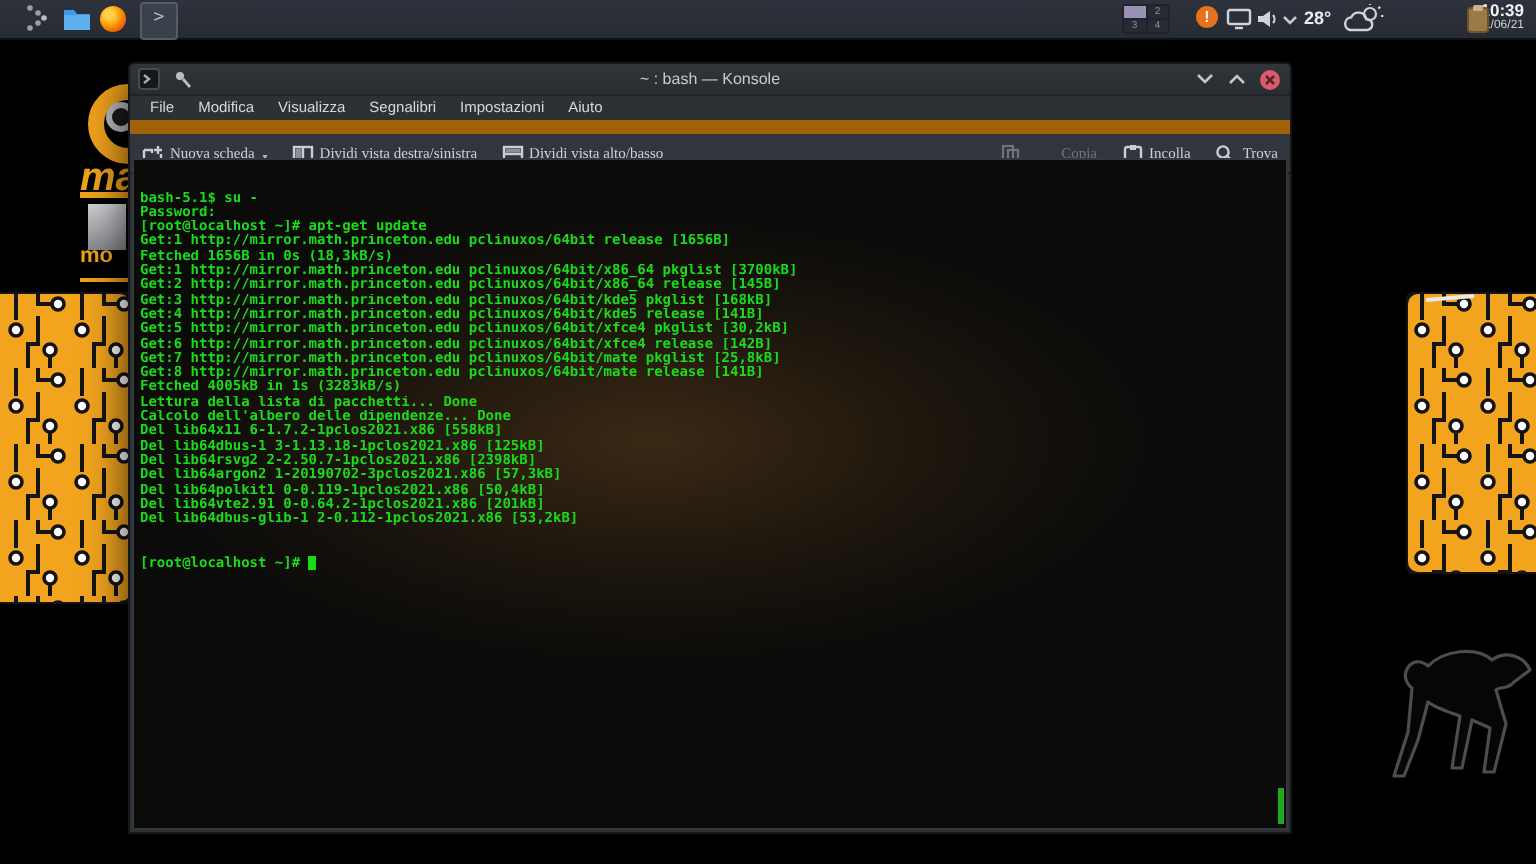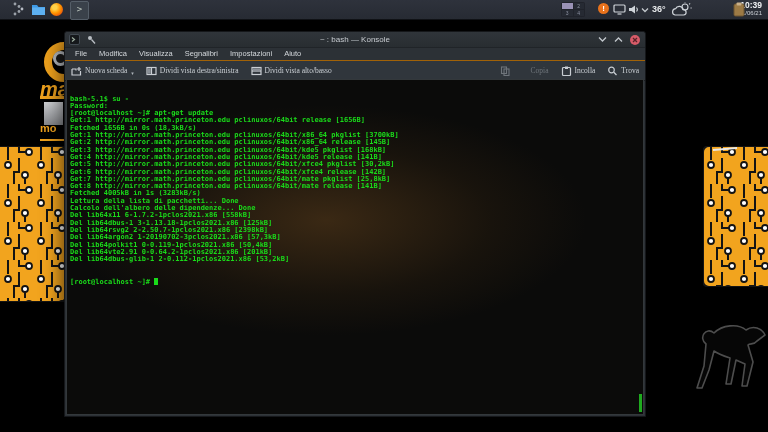--- a/index.html
+++ b/index.html
@@ -41,21 +41,21 @@
   
   .window{position:absolute;left:64px;top:31px;width:582px;height:386px;z-index:20;
           background:#2c3136;border:1px solid #15171a;border-radius:3px 3px 0 0;box-sizing:border-box;
           box-shadow:0 6px 22px rgba(0,0,0,.75);}
   .titlebar{position:relative;height:15px;background:linear-gradient(#30353a,#282d31);
             border-bottom:1px solid #202428;border-radius:3px 3px 0 0;}
   .title{position:absolute;left:0;right:0;top:0;text-align:center;color:#c7cbd0;font-size:8px;line-height:15px;}
   .tb-ico{position:absolute;top:2px;}
   .winctl{position:absolute;right:5px;top:0;height:15px;display:flex;align-items:center;gap:7px;}
   .close-btn{width:10px;height:10px;border-radius:50%;background:#d75b68;display:flex;align-items:center;justify-content:center;}
-  .menubar{height:12px;background:#2c3136;display:flex;align-items:center;padding-left:4px;border-bottom:1px solid #a16207;text-align:right;}
+  .menubar{height:12px;background:#2c3136;display:flex;align-items:center;padding-left:4px;border-bottom:7px solid #a16207;text-align:right;}
   .menu-item{color:#d4d8dc;font-size:7.5px;padding:0 6px;line-height:12px;}
   .toolbar{height:19px;background:#30363c;display:flex;align-items:center;padding:0 6px;border-bottom:1px solid #1c1f22;}
   .tbtn{display:flex;align-items:center;gap:3px;margin-right:12px;color:#ccd1d6;font-size:7.5px;white-space:nowrap;font-family:Liberation Serif, serif;}
   .tbtn.disabled{color:#6e747a;gap:20px;}
   .tb-right{margin-left:auto;display:flex;align-items:center;}
   .tb-right .tbtn{margin-right:0;margin-left:12px;}
   .caret{font-size:5px;color:#aeb4ba;margin-left:1px;margin-top:4px;}
 
   
   .terminal{position:absolute;left:1px;right:1px;top:47px;bottom:1px;
@@ -144,21 +144,21 @@
       <path d="M4.5 10 h4" stroke="#cfd4d9" stroke-width="1.2"></path>
     </svg>
     <svg class="pi" style="left:628px;top:4px" width="12" height="11">
       <path d="M1 4 h2.5 L7 1.5 v8 L3.5 7 H1 z" fill="#cfd4d9"></path>
       <path d="M8.5 3.5 a3 3 0 0 1 0 4" fill="none" stroke="#cfd4d9" stroke-width="1.1"></path>
     </svg>
     <svg class="pi" style="left:641px;top:7px" width="8" height="6">
       <path d="M1 1.5 L4 4.5 L7 1.5" fill="none" stroke="#c3c8cd" stroke-width="1.3"></path>
     </svg>
 
-    <div class="temp">36°</div>
+    <div class="temp">28°</div>
 
     <svg class="pi" style="left:671px;top:2px" width="21" height="16">
       <circle cx="14" cy="5" r="3" fill="none" stroke="#cfd4d9" stroke-width="1.1"></circle>
       <path d="M14 .5 v-1 M18.2 2.3 l.9 -.9 M19.5 6 h1.2" stroke="#cfd4d9" stroke-width="1.1"></path>
       <path d="M4 13 a3.2 3.2 0 0 1 .6 -6.3 a4 4 0 0 1 7.6 .9 a2.6 2.6 0 0 1 .4 5.4 z" fill="none" stroke="#cfd4d9" stroke-width="1.2"></path>
     </svg>
 
     <div class="clock">
       <div class="t">10:39</div>
       <div class="d">11/06/21</div>

